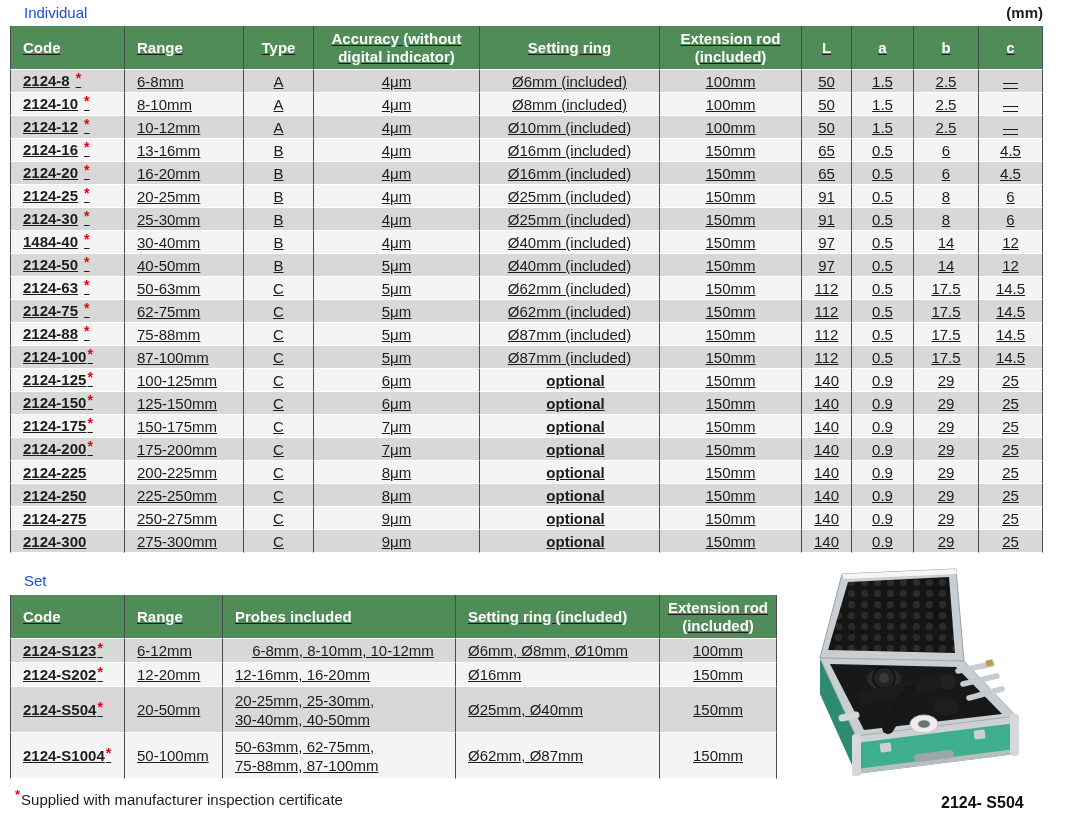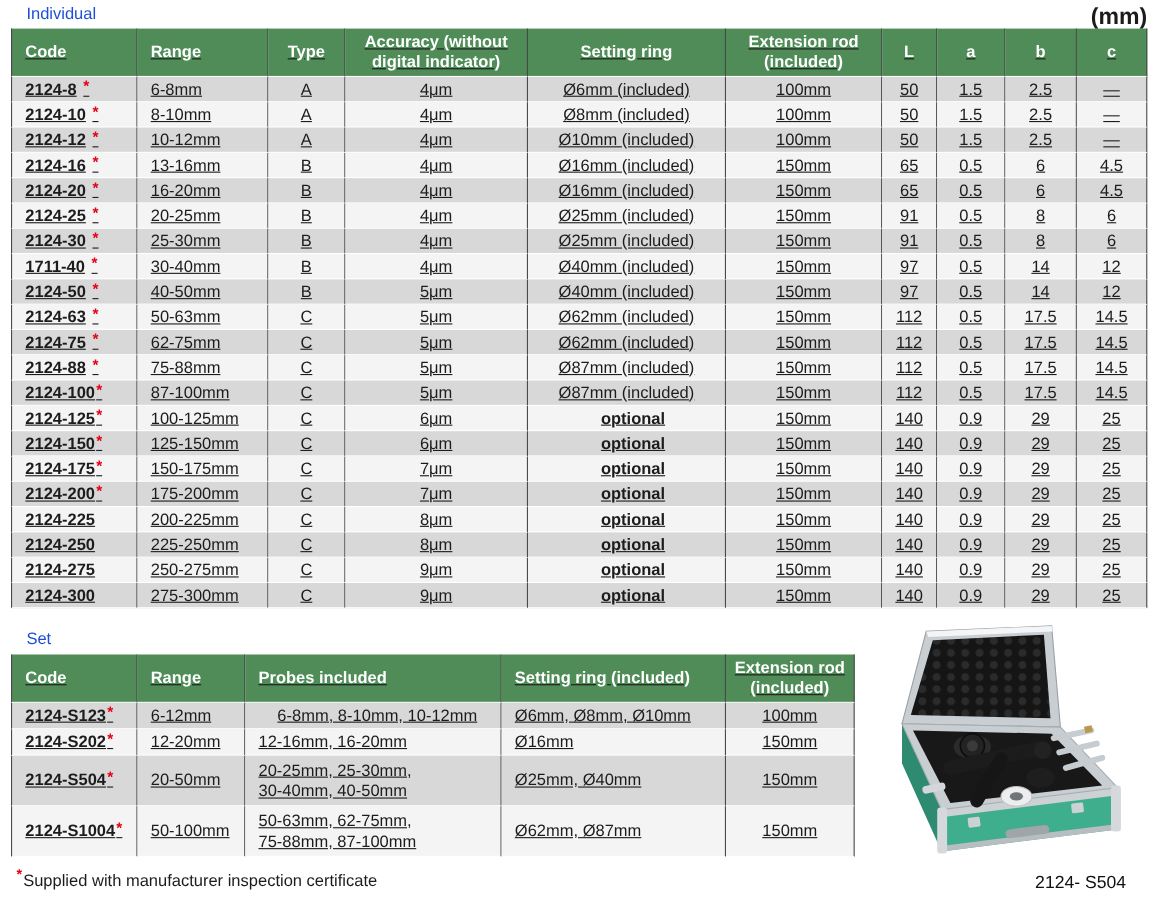--- a/index.html
+++ b/index.html
@@ -4,41 +4,41 @@
 <style>
   html,body{margin:0;padding:0;}
   body{
     width:1067px;height:832px;background:#ffffff;position:relative;overflow:hidden;
     font-family:"Liberation Sans", sans-serif;color:#1c1c1c;
     --green:#4f8c58;--rowdark:#d8d8d8;--rowlight:#f4f4f4;--red:#e60014;--border:#4a4a4a;
   }
   .title{position:absolute;font-weight:normal;font-size:15px;color:#1d4ed8;}
   .ind-title{left:24px;top:4px;}
   .set-title{left:24px;top:572px;}
-  .unit{position:absolute;left:953px;top:4px;width:90px;text-align:right;font-weight:bold;font-size:21px;}
+  .unit{position:absolute;left:953px;top:4px;width:90px;text-align:right;font-weight:bold;font-size:15px;}
 
   table.spec{position:absolute;border-collapse:separate;border-spacing:0;table-layout:fixed;font-size:15px;color:#1c1c1c;text-decoration:underline;}
   #ind-table{left:10px;top:26px;width:1033px;}
   #set-table{left:10px;top:595px;width:767px;}
   .spec th,.spec td{box-sizing:border-box;border-right:1px solid var(--border);border-bottom:1px solid #ffffff;overflow:hidden;padding:0 4px;vertical-align:middle;}
   .spec th:first-child,.spec td:first-child{border-left:1px solid var(--border);}
   .spec th{background:var(--green);color:#fff;font-weight:bold;height:44px;line-height:18px;text-align:center;}
   .spec td{height:23px;line-height:17px;text-align:center;}
   .spec th.al,.spec td.al{text-align:left;padding-left:12px;}
   tr.odd td{background:var(--rowdark);}
   tr.even td{background:var(--rowlight);}
   td.code{font-weight:bold;}
   .star{color:var(--red);font-weight:bold;position:relative;top:-3px;font-size:14px;margin-left:1px;}
   .star.gap{margin-left:6px;}
   td .bold{font-weight:bold;margin-left:12px;}
   td.probes{white-space:pre-line;line-height:19px;padding-top:2px;padding-bottom:2px;}
 
   .footnote{position:absolute;left:15px;top:787px;font-size:15px;color:#1c1c1c;}
   .fn-star{color:var(--red);font-weight:bold;vertical-align:super;font-size:13px;margin-right:1px;}
-  .caption{position:absolute;left:941px;top:794px;font-weight:normal;font-size:16px;color:#111;}
+  .caption{position:absolute;left:941px;top:794px;font-weight:bold;font-size:16px;color:#111;}
   .photo{position:absolute;left:806px;top:566px;width:248px;height:228px;}
 </style>
 </head>
 <body style="--green: #4f8c58; --rowdark: #d8d8d8; --rowlight: #f4f4f4; --red: #e60014; --border: #4a4a4a;">
 
 <div class="title ind-title">Individual</div>
 <div class="unit">(mm)</div>
 
 <table class="spec" id="ind-table">
   <colgroup id="ind-cols">
@@ -146,21 +146,21 @@
         <td class="ac">B</td>
         <td class="ac">4μm</td>
         <td class="ac">Ø25mm (included)</td>
         <td class="ac">150mm</td>
         <td class="ac">91</td>
         <td class="ac">0.5</td>
         <td class="ac">8</td>
         <td class="ac">6</td>
       </tr>
       <tr class="even">
-        <td class="al code"><span>1711-40</span><span class="star gap">*</span></td>
+        <td class="al code"><span>1484-40</span><span class="star gap">*</span></td>
         <td class="al">30-40mm</td>
         <td class="ac">B</td>
         <td class="ac">4μm</td>
         <td class="ac">Ø40mm (included)</td>
         <td class="ac">150mm</td>
         <td class="ac">97</td>
         <td class="ac">0.5</td>
         <td class="ac">14</td>
         <td class="ac">12</td>
       </tr>

